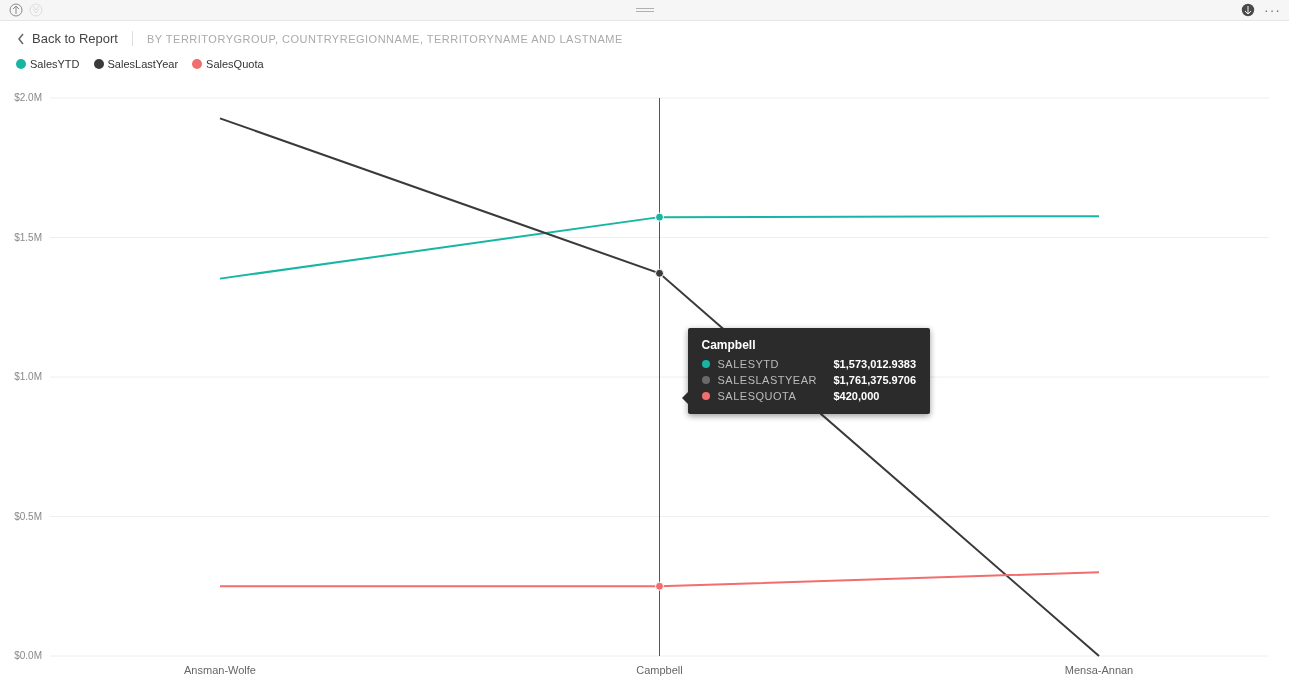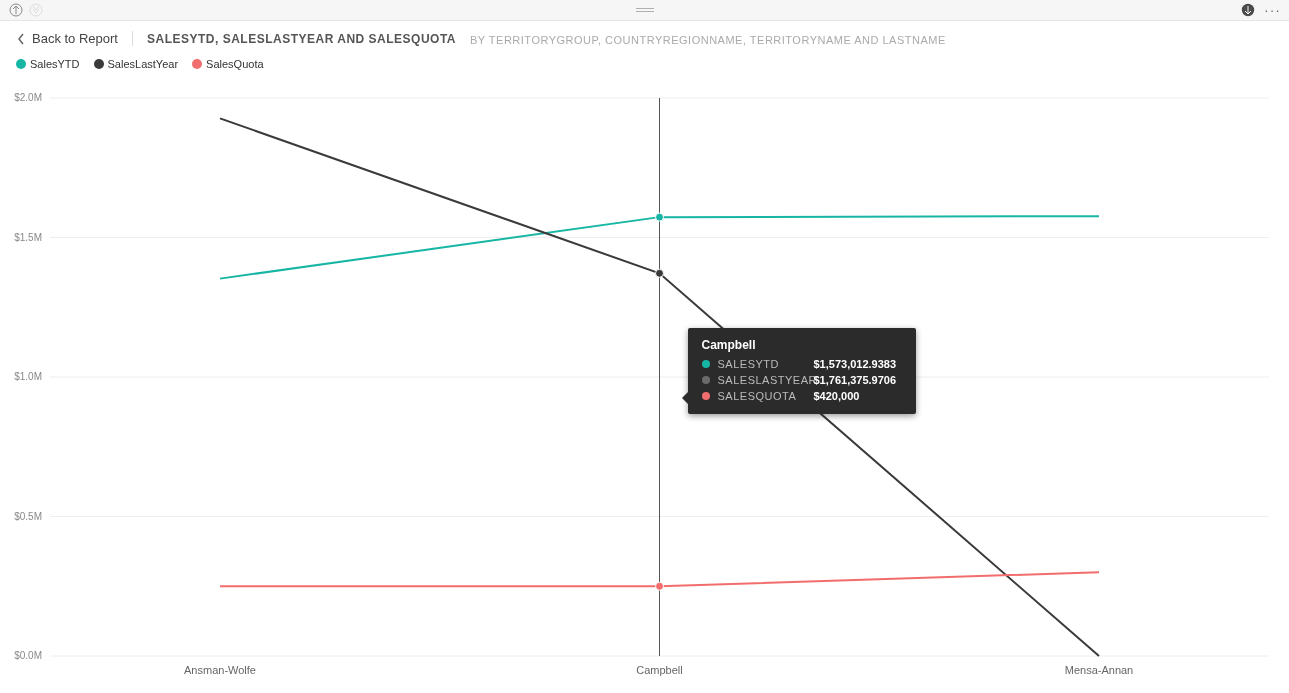--- a/index.html
+++ b/index.html
@@ -60,21 +60,21 @@
   }
   .ellipsis {
     font-size: 14px;
     color: #777;
     letter-spacing: 1px;
     cursor: pointer;
   }
 
   .header {
     display: flex;
-    align-items: flex-end;
+    align-items: center;
     padding: 10px 4px 6px 16px;
     gap: 14px;
   }
   .back {
     display: flex;
     align-items: center;
     gap: 6px;
     color: #444;
     cursor: pointer;
     font-size: 13px;
@@ -151,20 +151,21 @@
   }
   .tooltip .key {
     color: #bbb;
     letter-spacing: 0.5px;
     flex: none;
     width: 88px;
   }
   .tooltip .val {
     font-weight: 700;
     color: #fff;
+    margin-left: 20px;
   }
   .tooltip .arrow {
     position: absolute;
     left: -6px;
     top: 64px;
     width: 0; height: 0;
     border-top: 6px solid transparent;
     border-bottom: 6px solid transparent;
     border-right: 6px solid #2b2b2b;
   }
@@ -202,21 +203,20 @@
   </div>
 </div>
 
 <div class="header">
   <div class="back">
     <svg width="10" height="14" viewBox="0 0 10 14">
         <path d="M7 2 L3 7 L7 12" fill="none" stroke="#666" stroke-width="1.5"></path>
       </svg>
     <span>Back to Report</span>
   </div>
-  <span class="title">SALESYTD, SALESLASTYEAR AND SALESQUOTA</span>
   <span class="subtitle">BY TERRITORYGROUP, COUNTRYREGIONNAME, TERRITORYNAME AND LASTNAME</span>
 </div>
 
 <div class="legend">
   <div class="legend-item">
     <span class="swatch" style="background:#17b6a4"></span>
     <span>SalesYTD</span>
   </div>
   <div class="legend-item">
     <span class="swatch" style="background:#3a3a3a"></span>

